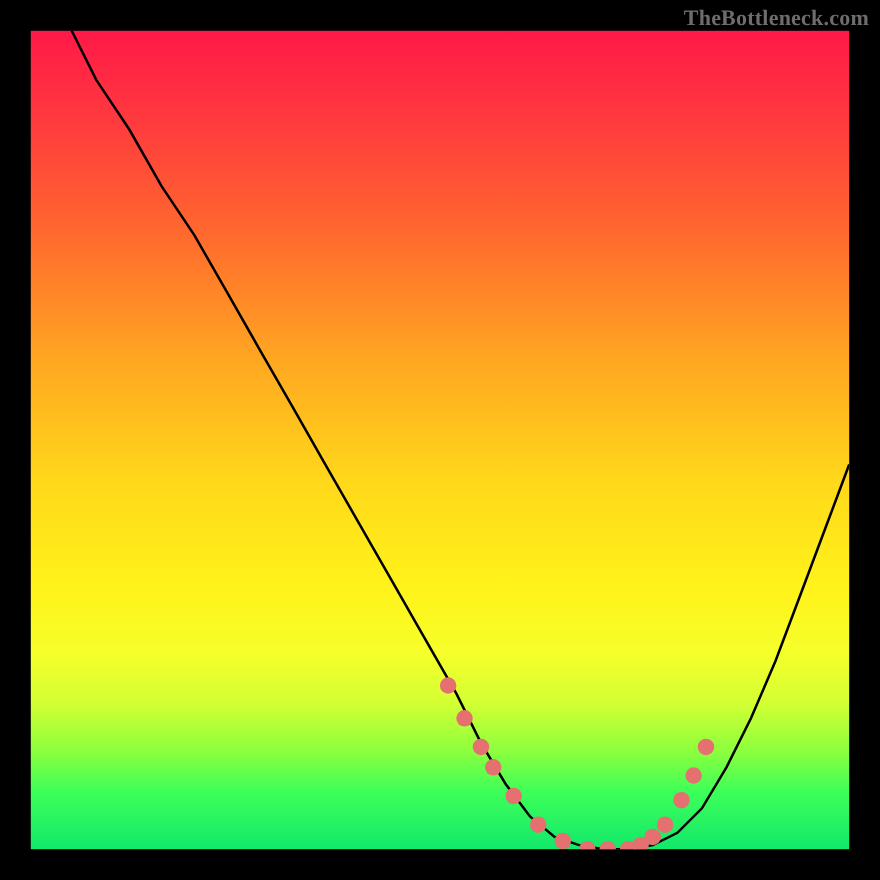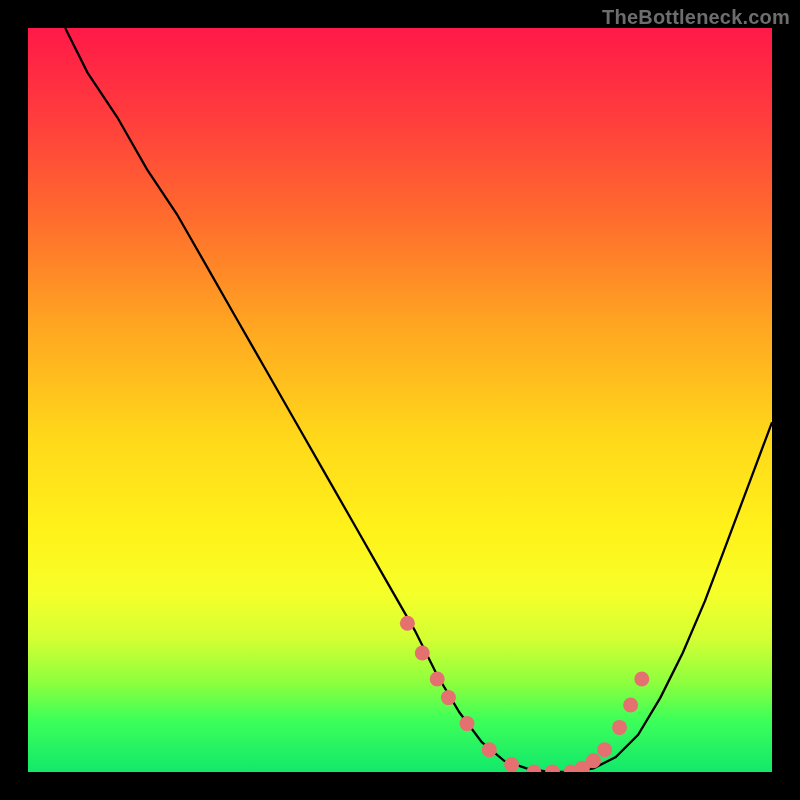--- a/index.html
+++ b/index.html
@@ -37,21 +37,21 @@
       #d4ff33 82%,
       #8dff3e 88%,
       #3dff59 93%,
       #12e86b 100%
     );
   }
   .watermark {
     position: absolute;
     top: 6px;
     right: 10px;
-    font-family: Liberation Sans, sans-serif;
+    font-family: Liberation Serif, serif;
     font-size: 20px;
     font-weight: bold;
     color: #6d6d6d;
     letter-spacing: 0.2px;
   }
   svg {
     position: absolute;
     left: 0;
     top: 0;
   }

